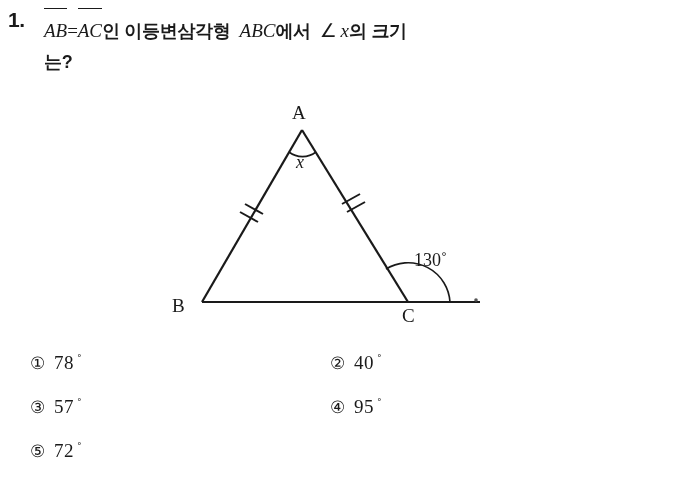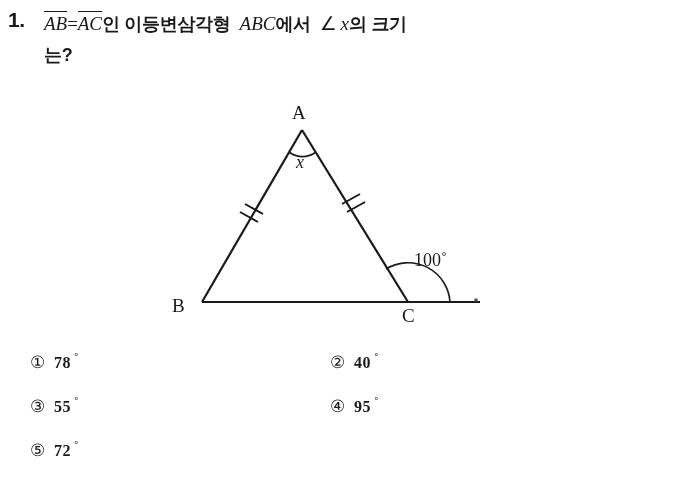--- a/index.html
+++ b/index.html
@@ -46,21 +46,21 @@
   }
   .qtext .math-it {
     font-family: "Liberation Serif", serif;
     font-style: italic;
     font-weight: normal;
     font-size: 19px;
     letter-spacing: 0;
   }
   .qtext .overbar {
     border-top: 1.4px solid #1a1a1a;
-    padding-top: 2px;
+    padding-top: 12px;
     display: inline-block;
     line-height: 1.05;
   }
   .qtext .sym {
     font-family: "Liberation Serif", serif;
     font-weight: normal;
     font-size: 19px;
   }
   .sp-s { display: inline-block; width: 4px; }
   .sp-m { display: inline-block; width: 9px; }
@@ -114,22 +114,22 @@
   }
   .choice .marker {
     display: inline-block;
     width: 24px;
     font-family: "Liberation Sans", sans-serif;
     font-size: 17px;
     color: #1a1a1a;
   }
   .choice .val {
     font-family: "Liberation Serif", serif;
-    font-weight: bold;
-    font-size: 16px;
+    font-weight: normal;
+    font-size: 19px;
     letter-spacing: 0.5px;
   }
   .choice .deg {
     font-size: 14px;
     margin-left: 3px;
     position: relative;
     top: -4px;
   }
 </style>
 </head>
@@ -169,42 +169,42 @@
 
     <path d="M 139 54 A 22 22 0 0 0 166 54" fill="none" stroke="#1a1a1a" stroke-width="1.6"></path>
 
     <path d="M 300 204 A 42 42 0 0 0 236 171" fill="none" stroke="#1a1a1a" stroke-width="1.6"></path>
   </svg>
 
   <div class="fig-label lbl-A">A</div>
   <div class="fig-label lbl-B">B</div>
   <div class="fig-label lbl-C">C</div>
   <div class="fig-label lbl-x">x</div>
-  <div class="fig-label lbl-130">100˚</div>
+  <div class="fig-label lbl-130">130˚</div>
 </div>
 
 <div class="choices">
 
   <div class="choice-row">
     <div class="choice">
       <span class="marker">①</span>
       <span class="val">78</span>
       <span class="deg">˚</span>
     </div>
     <div class="choice">
       <span class="marker">②</span>
       <span class="val">40</span>
       <span class="deg">˚</span>
     </div>
   </div>
 
   <div class="choice-row">
     <div class="choice">
       <span class="marker">③</span>
-      <span class="val">55</span>
+      <span class="val">57</span>
       <span class="deg">˚</span>
     </div>
     <div class="choice">
       <span class="marker">④</span>
       <span class="val">95</span>
       <span class="deg">˚</span>
     </div>
   </div>
 
   <div class="choice-row">

